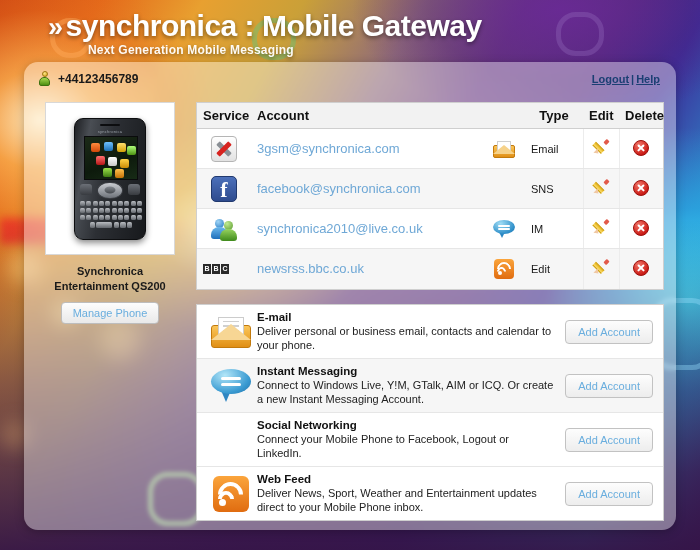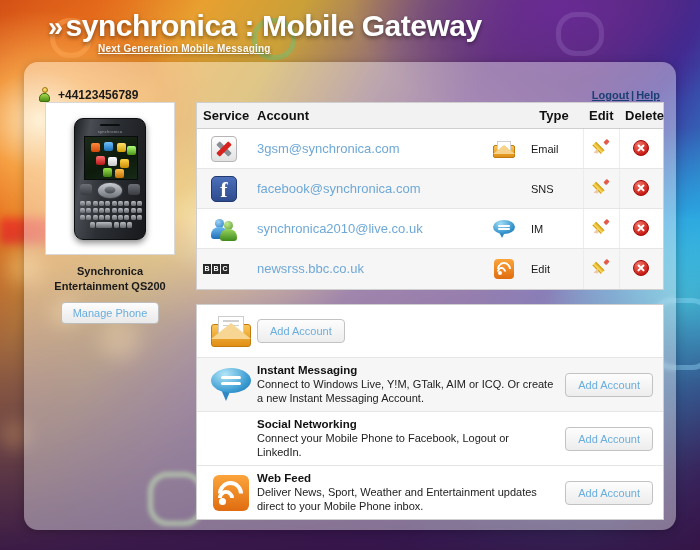--- a/index.html
+++ b/index.html
@@ -54,36 +54,36 @@
   }
 
   
   #logo {
     position: absolute; left: 48px; top: 8px; z-index: 6;
     color: #fff; text-shadow: 0 2px 4px rgba(0,0,0,.45);
   }
   #logo .logo-line { font-size: 30px; font-weight: bold; letter-spacing: -.5px; line-height: 35px; white-space: nowrap; }
   #logo .logo-chev { font-size: 27px; font-weight: bold; padding-right: 3px; }
   #logo .logo-tag {
-    font-size: 10px; font-weight: bold; letter-spacing: .2px;
-    margin-left: 50px; margin-top: -2px; opacity: .95; text-decoration: underline;
+    font-size: 12px; font-weight: bold; letter-spacing: .2px;
+    margin-left: 40px; margin-top: -2px; opacity: .95;
   }
 
   
   #panel {
     position: absolute; left: 24px; top: 62px; width: 652px; height: 468px;
     border-radius: 14px; z-index: 5;
     background: rgba(255,255,255,.40);
     box-shadow: 0 2px 10px rgba(0,0,0,.25);
     backdrop-filter: blur(2px);
   }
 
   
   #userbar {
-    position: absolute; left: 0; top: 16px; width: 100%; height: 33px;
+    position: absolute; left: 0; top: 0; width: 100%; height: 33px;
     display: flex; align-items: center; padding: 0 16px 0 14px;
   }
   .user-left { display: flex; align-items: center; gap: 7px; }
   #user-phone { font-size: 12px; font-weight: bold; color: #1a1a1a; }
   .user-links { margin-left: auto; font-size: 11px; font-weight: bold; color: #1b3f73; white-space: nowrap; }
   .user-links a { color: #1b3f73; text-decoration: underline; cursor: pointer; }
   .user-links .sep { text-decoration: none; padding: 0 2px; }
 
   
   .ico-person { width: 13px; height: 15px; position: relative; display: inline-block; }
@@ -613,20 +613,24 @@
         <span class="big big-mail">
           <span class="env"></span>
             <span class="paper">
               <i></i>
               <i></i>
               <i></i>
             </span>
             <span class="flap"></span>
         </span>
       </div>
+      <div class="stext">
+        <div class="stitle">E-mail</div>
+        <div class="sdesc">Deliver personal or business email, contacts and calendar to your phone.</div>
+      </div>
       <button class="sbtn">Add Account</button>
     </div>
 
     <div class="srow alt">
       <div class="sicon">
         <span class="big big-im">
           <span class="tail"></span>
             <span class="bub"></span>
             <span class="l1"></span>
             <span class="l2"></span>

